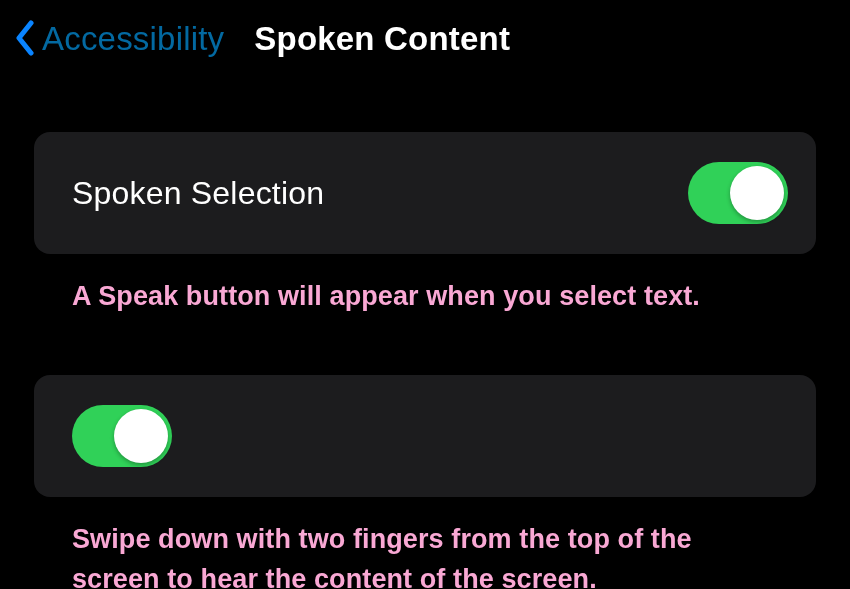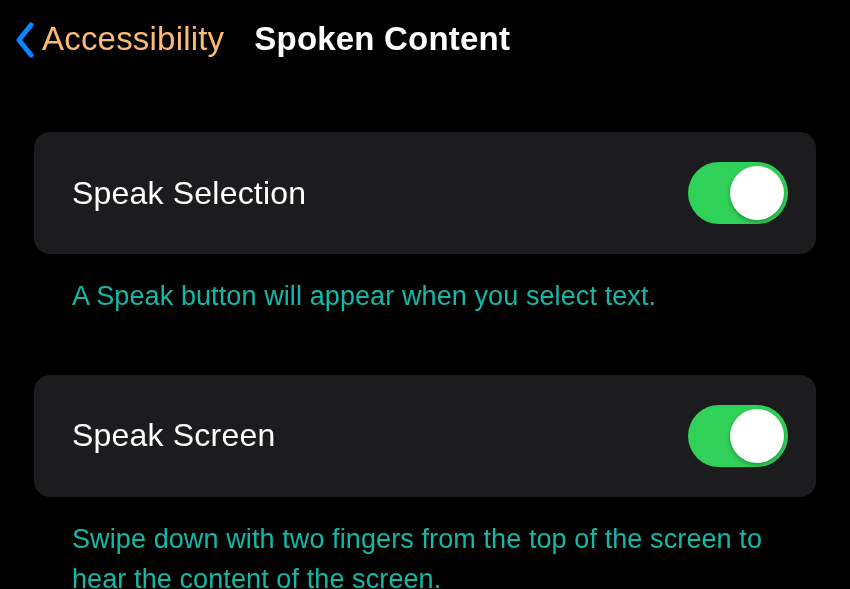--- a/index.html
+++ b/index.html
@@ -14,22 +14,22 @@
       font-family: -apple-system, BlinkMacSystemFont, "Segoe UI", Helvetica, Arial, sans-serif;
       overflow: hidden;
     }
     .header {
       display: flex;
       align-items: center;
       padding: 20px 14px 28px 14px;
     }
     .back-link {
       display: flex;
-      align-items: flex-end;
-      color: #fdba74;
+      align-items: flex-start;
+      color: #0369a1;
       font-size: 33px;
       font-weight: 400;
       letter-spacing: 0.2px;
       cursor: pointer;
     }
     .back-chevron {
       margin-right: 6px;
       display: inline-flex;
       align-items: center;
     }
@@ -75,23 +75,23 @@
       position: absolute;
       width: 54px;
       height: 54px;
       background: #ffffff;
       border-radius: 50%;
       top: 4px;
       right: 4px;
       box-shadow: 0 2px 4px rgba(0,0,0,0.3);
     }
     .setting-description {
-      color: #14b8a6;
+      color: #f9a8d4;
       font-size: 27px;
-      font-weight: 400;
+      font-weight: 700;
       padding: 22px 38px 0 38px;
       line-height: 1.5;
       letter-spacing: 0.1px;
     }
     .group {
       margin-bottom: 58px;
     }
   </style>
 </head>
 <body>
@@ -105,31 +105,30 @@
     </span>
     <span>Accessibility</span>
   </div>
   <div class="page-title">Spoken Content</div>
 </div>
 
 <div class="content">
 
   <div class="group">
     <div class="setting-row">
-      <div class="setting-label">Speak Selection</div>
+      <div class="setting-label">Spoken Selection</div>
       <div class="toggle">
         <div class="toggle-knob"></div>
       </div>
     </div>
     <div class="setting-description">A Speak button will appear when you select text.</div>
   </div>
 
   <div class="group">
     <div class="setting-row">
-      <div class="setting-label">Speak Screen</div>
       <div class="toggle">
         <div class="toggle-knob"></div>
       </div>
     </div>
     <div class="setting-description">Swipe down with two fingers from the top of the screen to hear the content of the screen.</div>
   </div>
 
 </div>
 
 </body></html>

